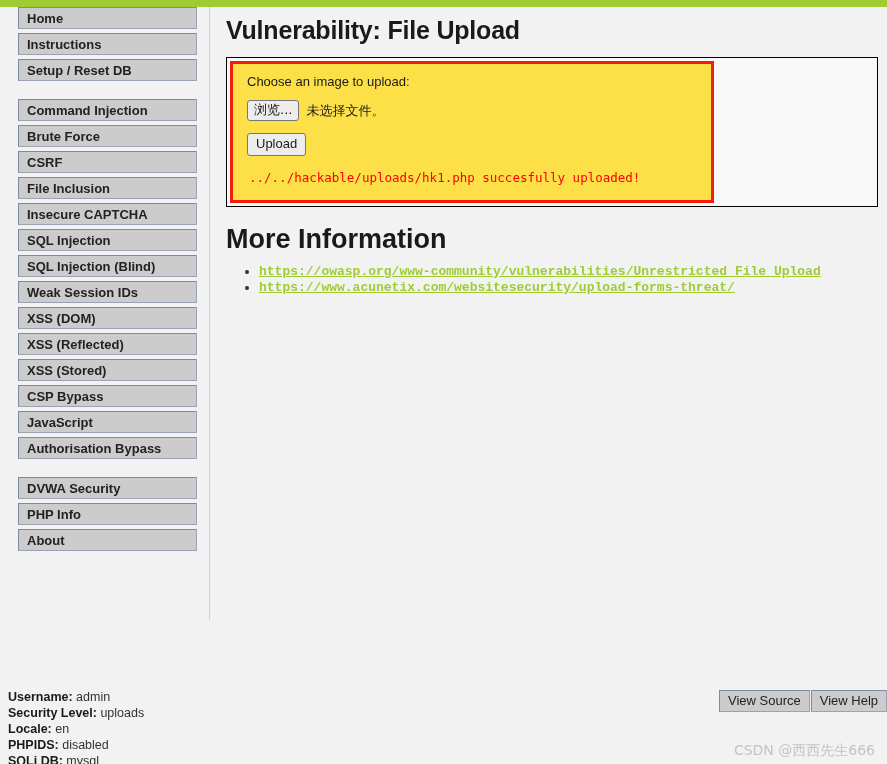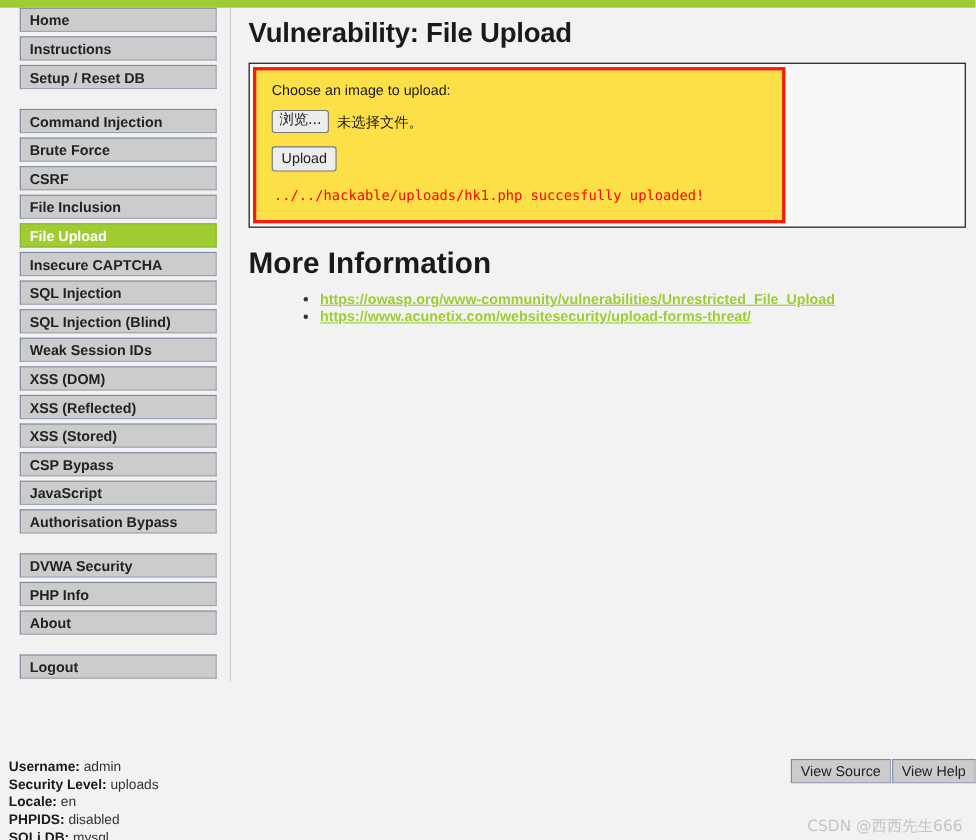--- a/index.html
+++ b/index.html
@@ -154,22 +154,23 @@
     letter-spacing: 0px;
   }
   #more-info-title {
     margin: 17px 0 0 15px;
     font-size: 27px;
     font-weight: bold;
     color: #1A1A1A;
   }
   #more-info-list {
     margin: 9px 0 0 0;
-    padding-left: 80px;
+    padding-left: 48px;
     list-style: disc;
+    font-family: Liberation Mono, monospace;
   }
   #more-info-list li {
     margin-bottom: 1px;
     color: #333333;
   }
   #more-info-list a {
     color: #9FCC33;
     text-decoration: underline;
     font-size: 13px;
     font-weight: bold;
@@ -226,42 +227,38 @@
           <li class="menu-item">Home</li>
           <li class="menu-item">Instructions</li>
           <li class="menu-item">Setup / Reset DB</li>
         </ul>
         <div class="group-spacer"></div>
         <ul class="menu-group">
           <li class="menu-item">Command Injection</li>
           <li class="menu-item">Brute Force</li>
           <li class="menu-item">CSRF</li>
           <li class="menu-item">File Inclusion</li>
-          <li class="menu-item selected">File Upload</li>
           <li class="menu-item">Insecure CAPTCHA</li>
           <li class="menu-item">SQL Injection</li>
           <li class="menu-item">SQL Injection (Blind)</li>
           <li class="menu-item">Weak Session IDs</li>
           <li class="menu-item">XSS (DOM)</li>
           <li class="menu-item">XSS (Reflected)</li>
           <li class="menu-item">XSS (Stored)</li>
           <li class="menu-item">CSP Bypass</li>
           <li class="menu-item">JavaScript</li>
           <li class="menu-item">Authorisation Bypass</li>
         </ul>
         <div class="group-spacer"></div>
         <ul class="menu-group">
           <li class="menu-item">DVWA Security</li>
           <li class="menu-item">PHP Info</li>
           <li class="menu-item">About</li>
         </ul>
         <div class="group-spacer"></div>
-        <ul class="menu-group">
-          <li class="menu-item">Logout</li>
-        </ul>
       </div>
   </div>
 
   <div id="main">
 
     <div id="page-title">Vulnerability: File Upload</div>
 
     <div id="vuln-box">
       <div id="upload-form-panel">
         <div id="choose-label">Choose an image to upload:</div>

